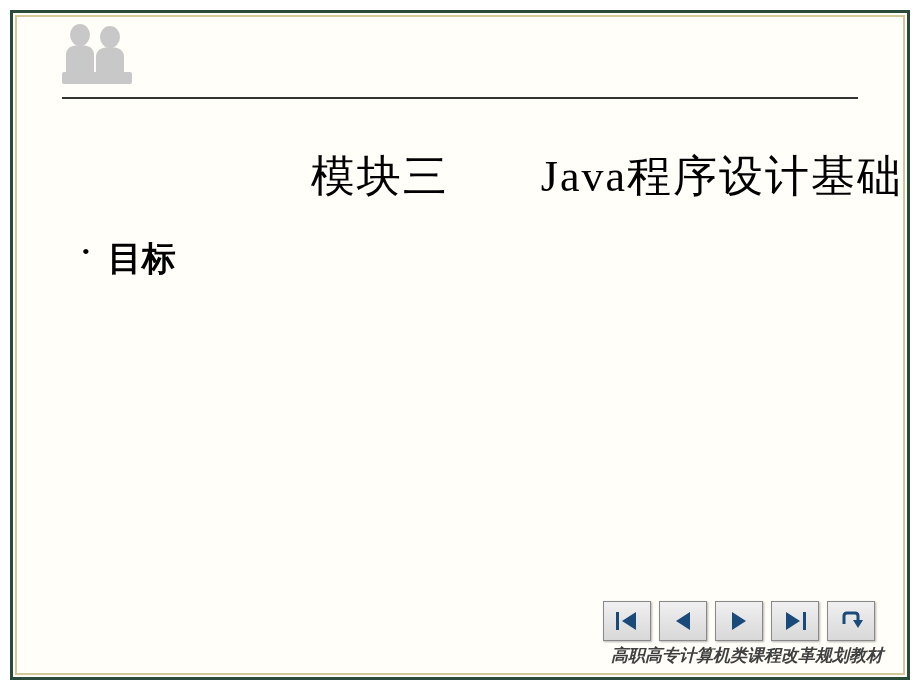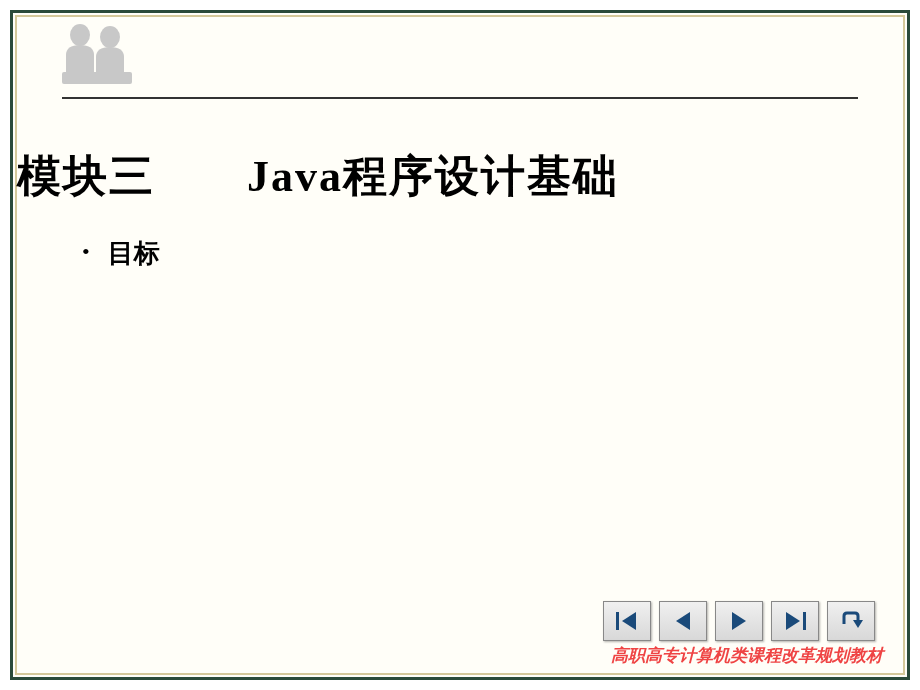--- a/index.html
+++ b/index.html
@@ -43,23 +43,23 @@
     .silhouette svg { width: 100%; height: 100%; }
     .divider-line {
       position: absolute;
       top: 80px;
       left: 45px;
       right: 45px;
       height: 2px;
       background: #333;
     }
     .title {
-      text-align: left;
+      text-align: right;
       font-size: 44px;
-      font-weight: bold;
+      font-weight: normal;
       margin-top: 45px;
       margin-bottom: 30px;
       color: #000;
       font-family: "SimSun", "宋体", serif;
       letter-spacing: 2px;
     }
     .content {
       padding: 0 95px;
     }
     .bullet-row {
@@ -67,21 +67,21 @@
       align-items: flex-start;
       margin-bottom: 12px;
       margin-left: -30px;
     }
     .bullet {
       font-size: 22px;
       margin-right: 18px;
       line-height: 32px;
     }
     .subtitle {
-      font-size: 26px;
+      font-size: 34px;
       font-weight: bold;
       color: #000;
     }
     .body-text {
       font-size: 24px;
       line-height: 1.85;
       color: #000;
       text-indent: 2em;
       text-align: justify;
       font-family: "SimSun", "宋体", serif;
@@ -104,21 +104,21 @@
       cursor: pointer;
       box-shadow: 1px 1px 2px rgba(0,0,0,0.3);
     }
     .nav-btn svg { width: 26px; height: 26px; }
     .footer-text {
       position: absolute;
       bottom: 6px;
       right: 20px;
       font-size: 17px;
       font-weight: bold;
-      color: #ef4444;
+      color: #404040;
       font-style: italic;
       font-family: "SimHei", "黑体", sans-serif;
     }
   </style>
 </head>
 <body>
 
 <div class="outer-frame">
   <div class="inner-frame">
 

